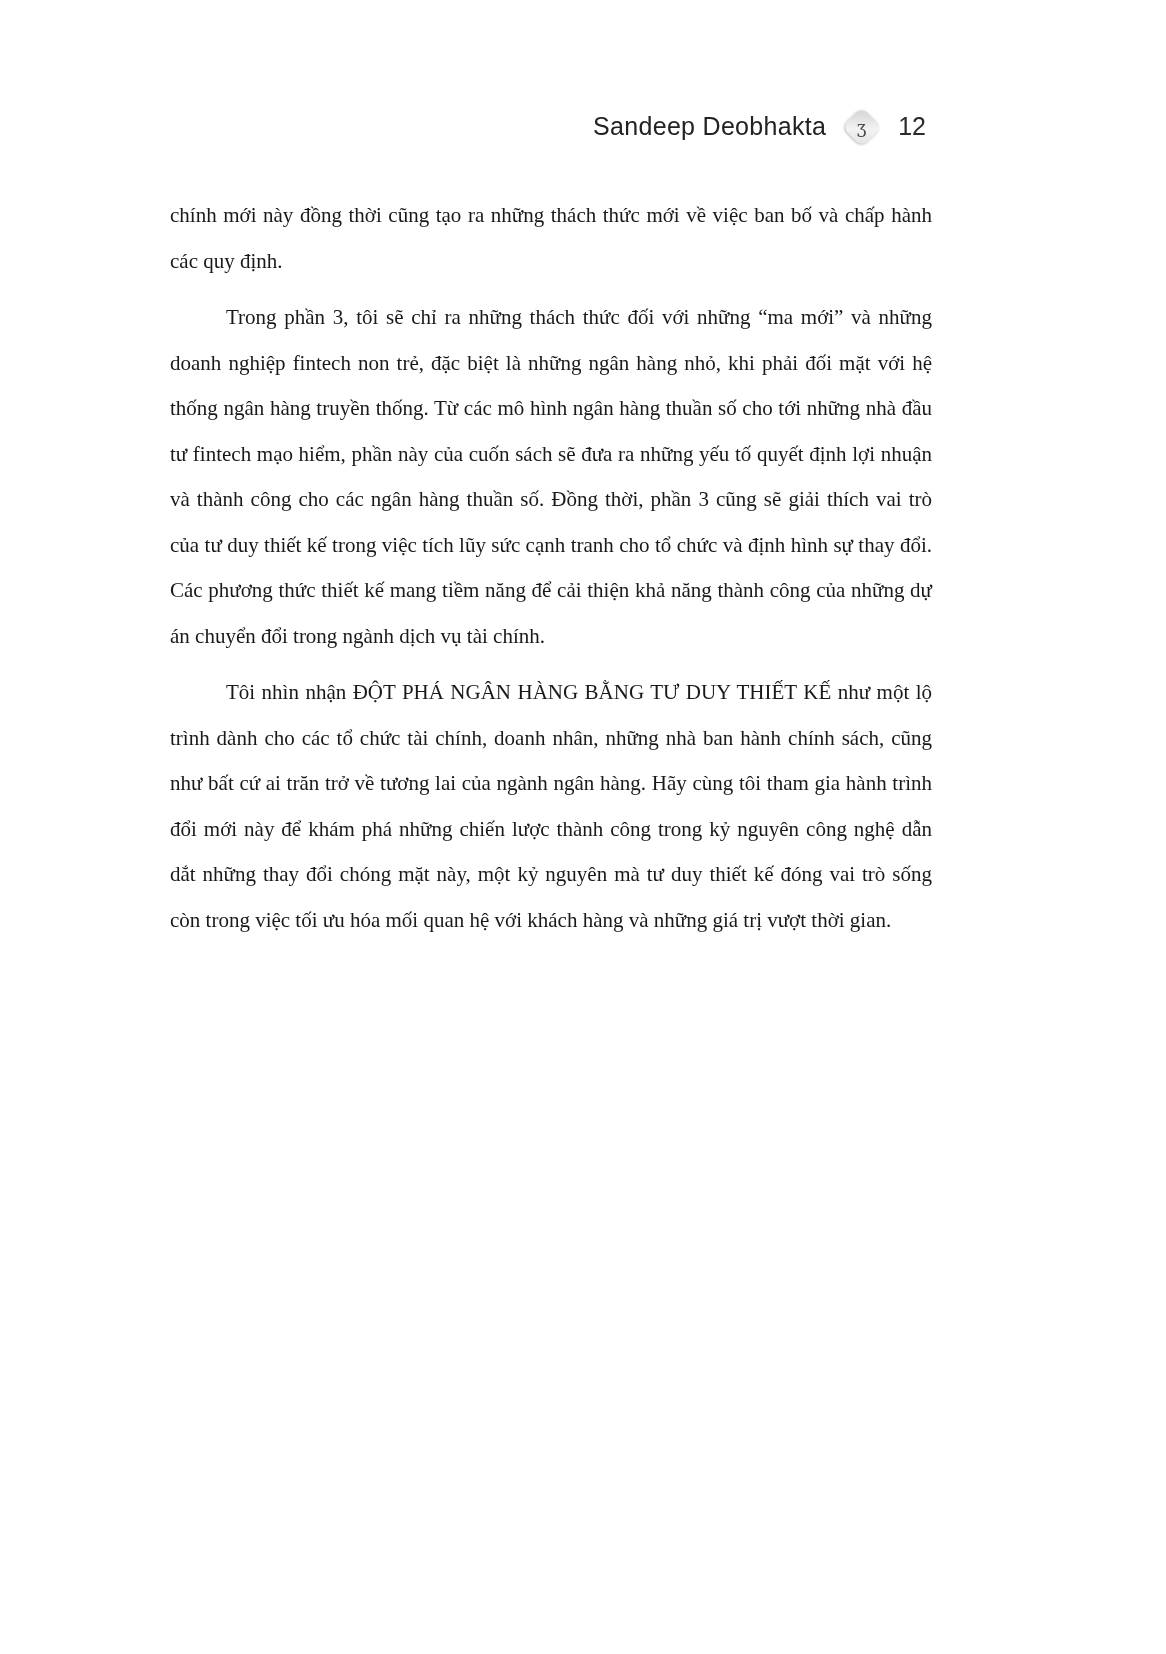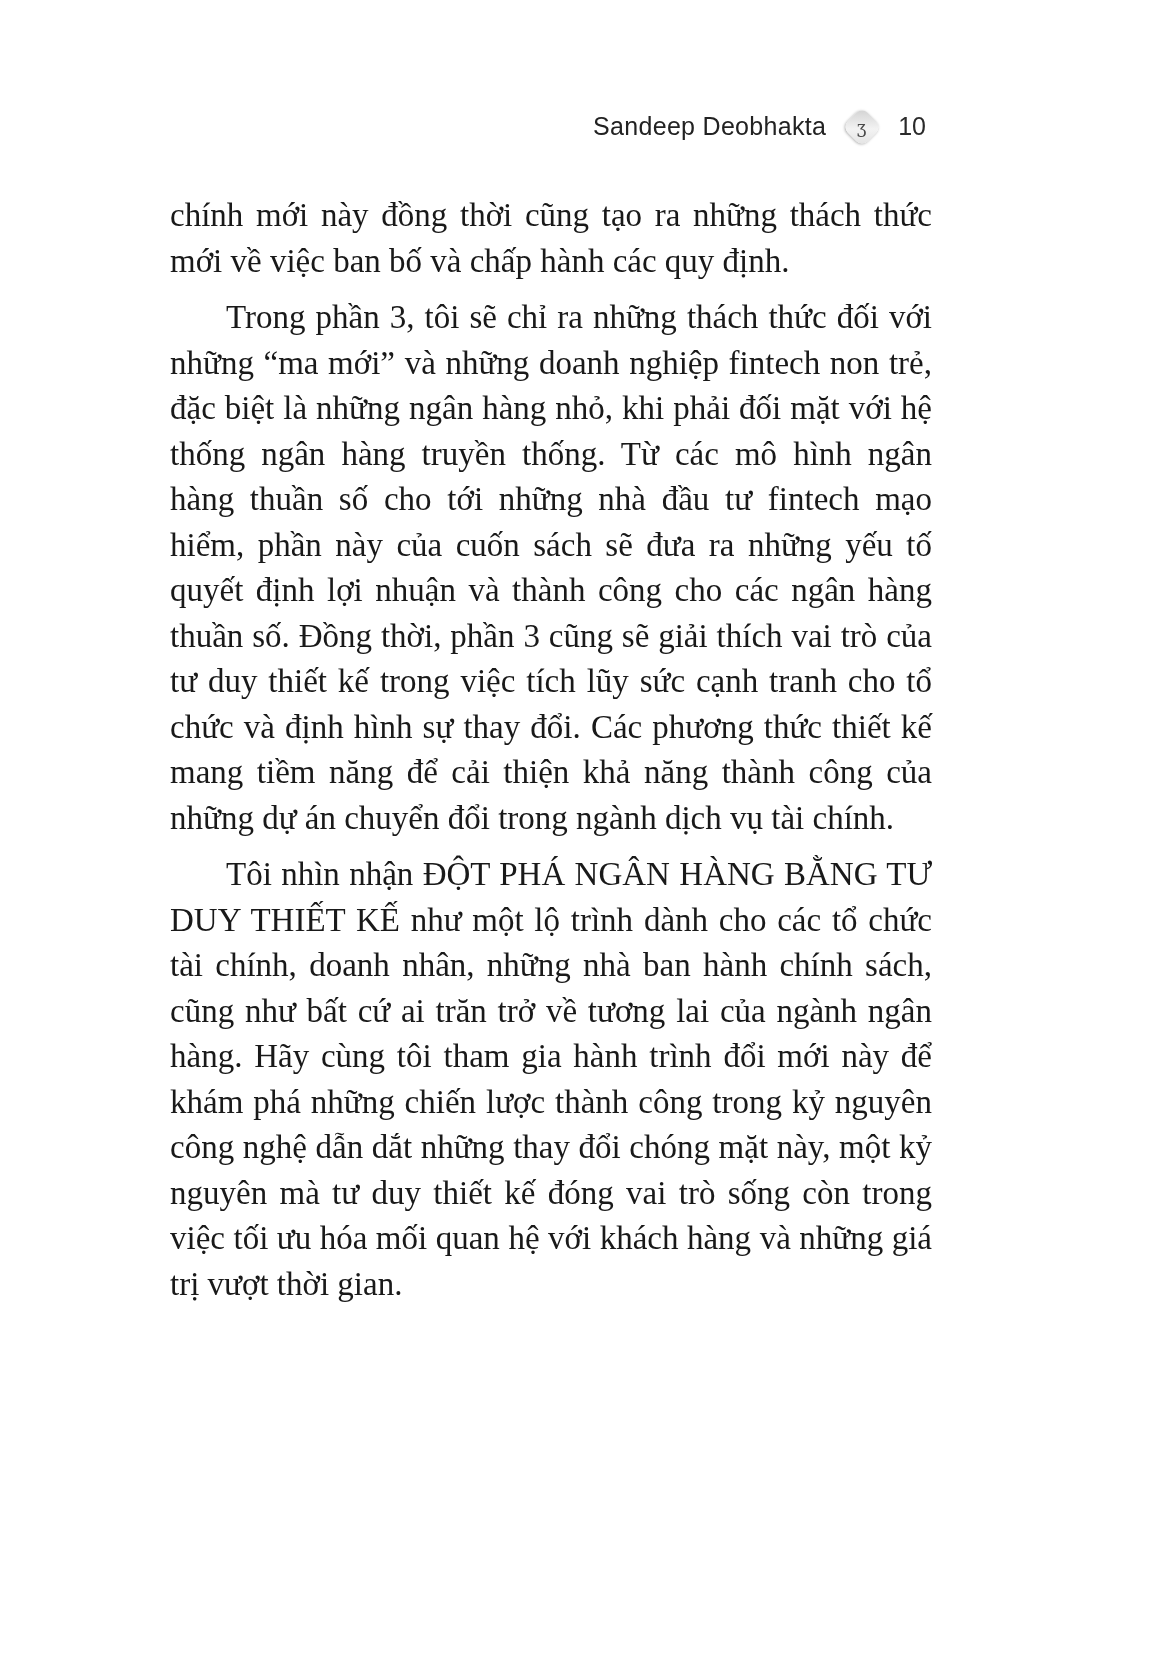--- a/index.html
+++ b/index.html
@@ -51,21 +51,21 @@
     font-size: 17px;
     color: #4a4a4a;
     line-height: 1;
   }
   .page-number {
     color: #2a2a2a;
   }
   .body-text {
     margin-top: 52px;
     font-family: "Liberation Serif", serif;
-    font-size: 33px;
+    font-size: 21px;
     line-height: 45.5px;
     color: #191919;
     text-align: justify;
   }
   .body-text p {
     margin: 0 0 11px 0;
   }
   .body-text p.indent {
     text-indent: 56px;
   }
@@ -76,21 +76,21 @@
 <body>
 
 <div class="page">
   <div class="content">
 
     <div class="page-header">
       <span class="author-name">Sandeep Deobhakta</span>
       <span class="badge">
         <span class="badge-glyph">ʒ</span>
       </span>
-      <span class="page-number">10</span>
+      <span class="page-number">12</span>
     </div>
 
     <div class="body-text">
         <p><span>chính mới này đồng thời cũng tạo ra những thách thức mới về việc ban bố và chấp hành các quy định.</span></p>
         <p class="indent"><span>Trong phần 3, tôi sẽ chỉ ra những thách thức đối với những “ma mới” và những doanh nghiệp </span><span class="italic">fintech</span><span> non trẻ, đặc biệt là những ngân hàng nhỏ, khi phải đối mặt với hệ thống ngân hàng truyền thống. Từ các mô hình ngân hàng thuần số cho tới những nhà đầu tư </span><span class="italic">fintech</span><span> mạo hiểm, phần này của cuốn sách sẽ đưa ra những yếu tố quyết định lợi nhuận và thành công cho các ngân hàng thuần số. Đồng thời, phần 3 cũng sẽ giải thích vai trò của tư duy thiết kế trong việc tích lũy sức cạnh tranh cho tổ chức và định hình sự thay đổi. Các phương thức thiết kế mang tiềm năng để cải thiện khả năng thành công của những dự án chuyển đổi trong ngành dịch vụ tài chính.</span></p>
         <p class="indent"><span>Tôi nhìn nhận ĐỘT PHÁ NGÂN HÀNG BẰNG TƯ DUY THIẾT KẾ như một lộ trình dành cho các tổ chức tài chính, doanh nhân, những nhà ban hành chính sách, cũng như bất cứ ai trăn trở về tương lai của ngành ngân hàng. Hãy cùng tôi tham gia hành trình đổi mới này để khám phá những chiến lược thành công trong kỷ nguyên công nghệ dẫn dắt những thay đổi chóng mặt này, một kỷ nguyên mà tư duy thiết kế đóng vai trò sống còn trong việc tối ưu hóa mối quan hệ với khách hàng và những giá trị vượt thời gian.</span></p>
       </div>
 
   </div>
 </div>

